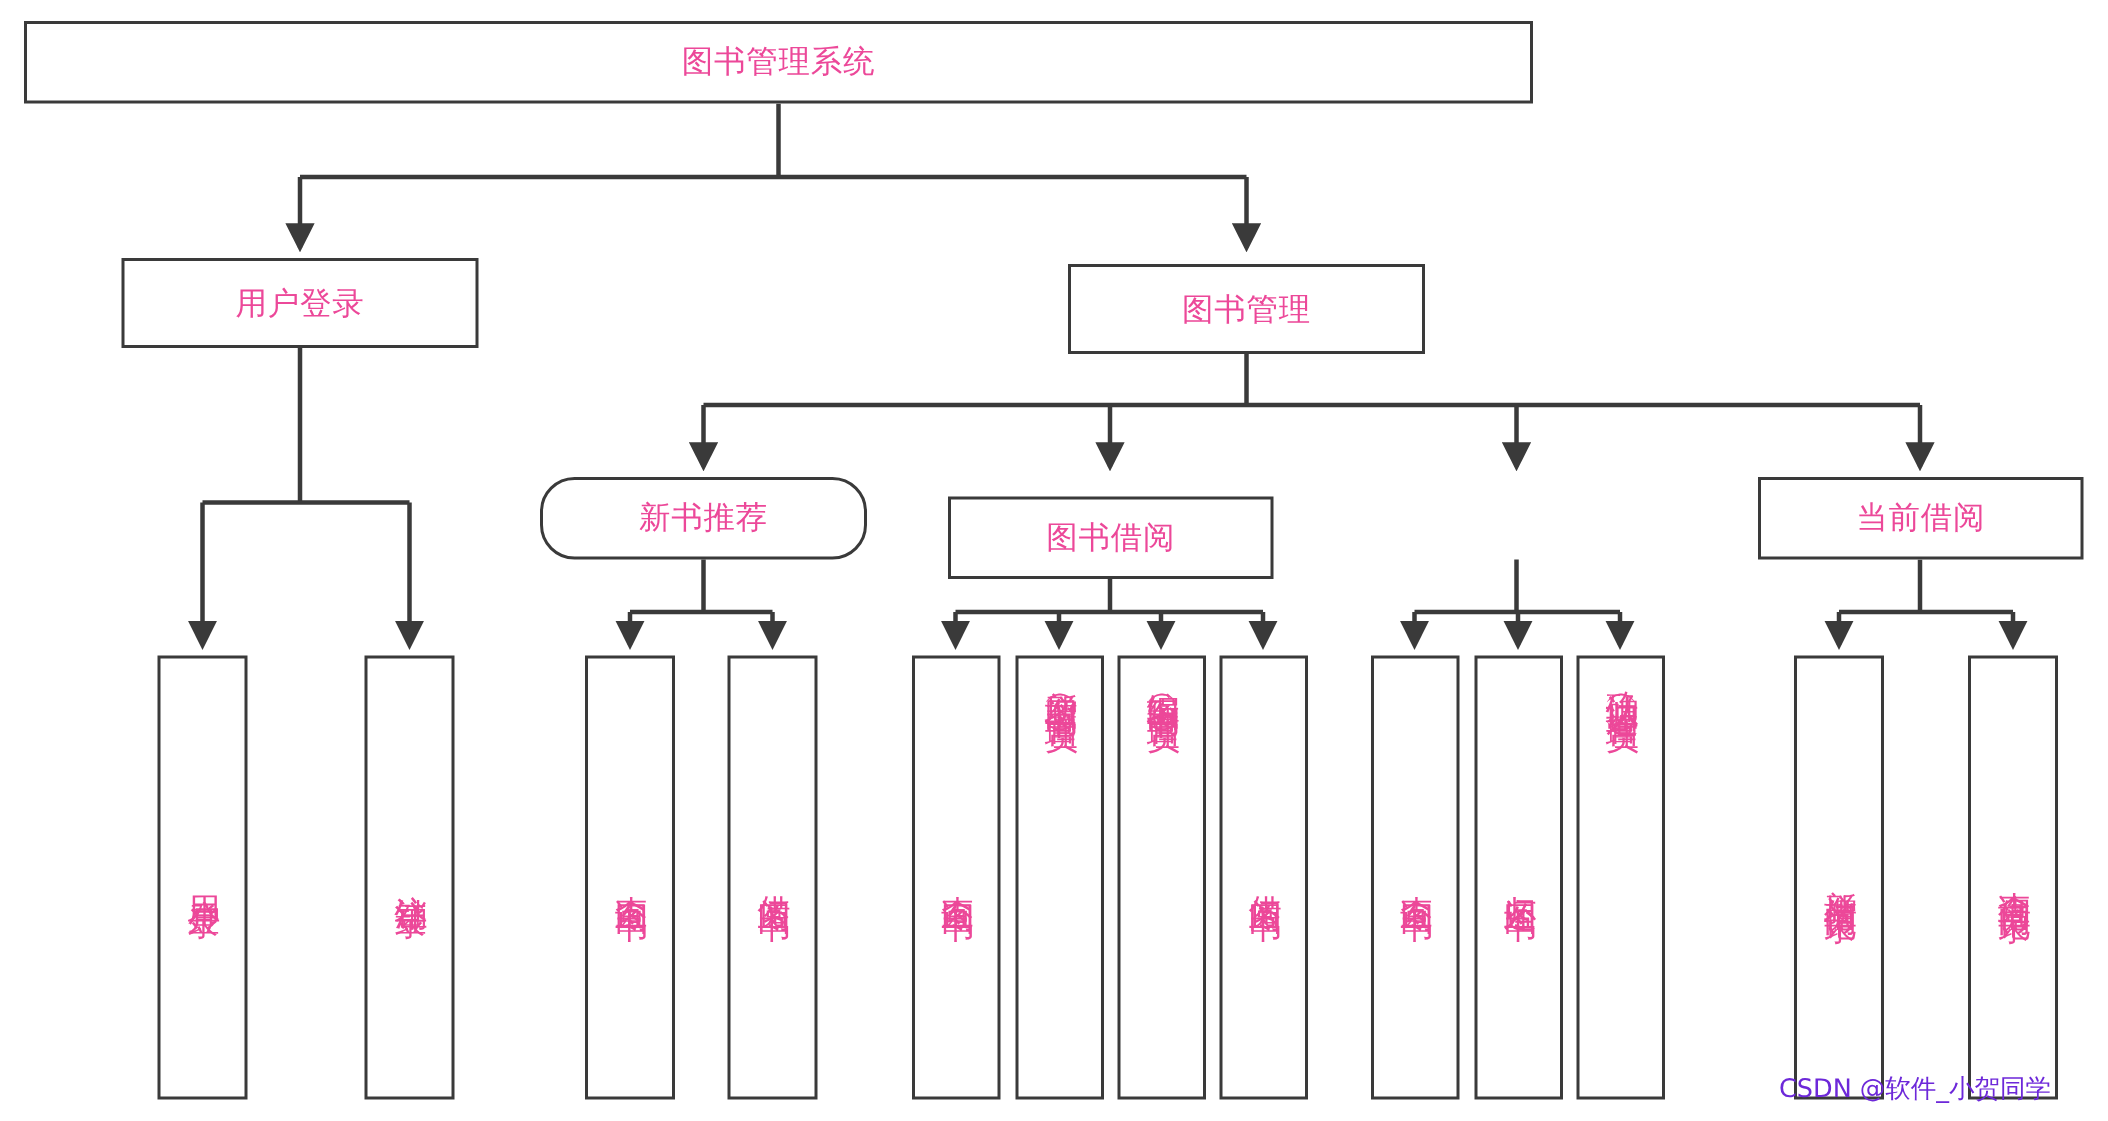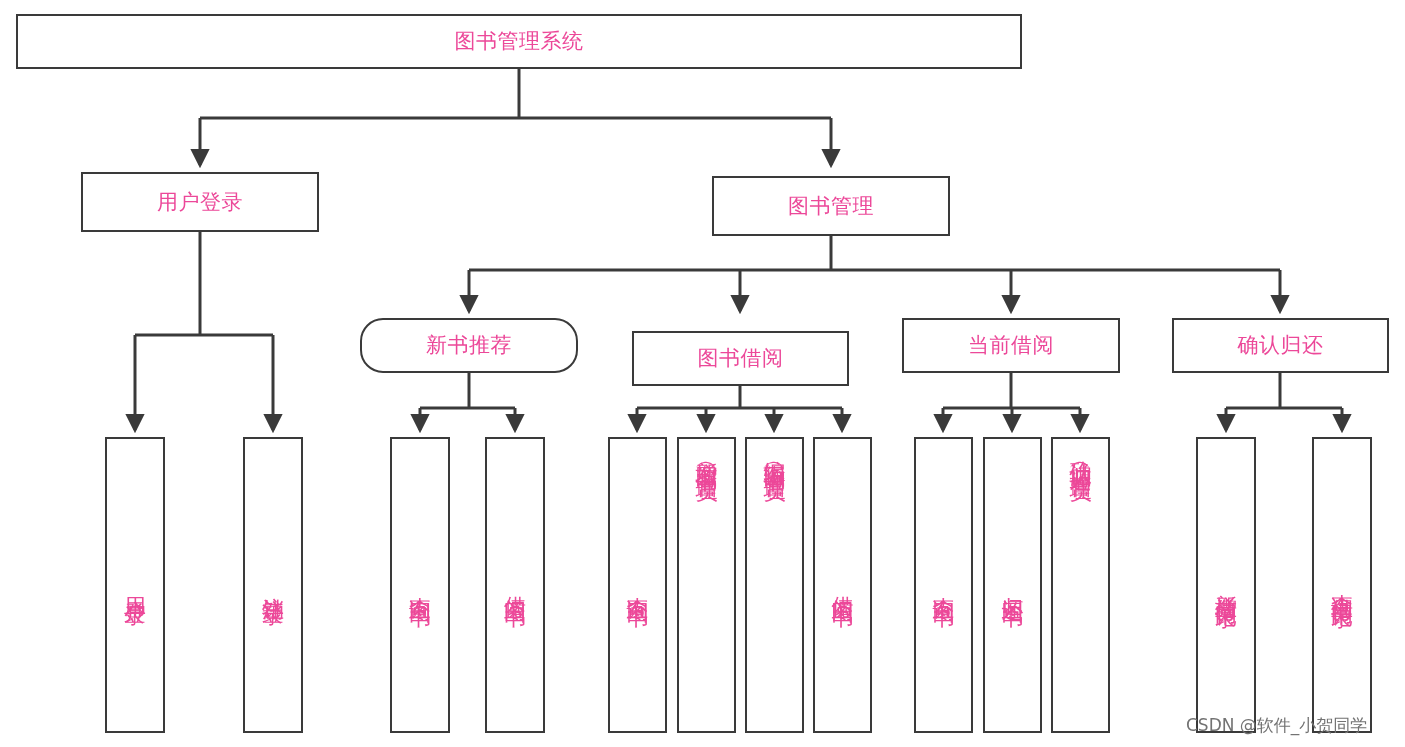--- a/index.html
+++ b/index.html
@@ -65,21 +65,21 @@
     text-orientation: upright;
     font-size: 22px;
     letter-spacing: 3px;
     line-height: 1.0;
   }
   #watermark {
     position: absolute;
     left: 1186px;
     top: 714px;
     font-size: 17px;
-    color: #737373;
+    color: #6d28d9;
     white-space: nowrap;
     z-index: 5;
     font-family: "DejaVu Sans", "Liberation Sans", sans-serif;
   }
 </style>
 </head>
 <body>
 
 <div id="diagram-root">
 
@@ -143,25 +143,22 @@
   <div class="node horiz" style="left:712px; top:176px; width:238px; height:60px;">
     <span class="node-label">图书管理</span>
   </div>
 
   <div class="node horiz" style="left:360px; top:318px; width:218px; height:55px;border-radius:23px;">
     <span class="node-label">新书推荐</span>
   </div>
   <div class="node horiz" style="left:632px; top:331px; width:217px; height:55px;">
     <span class="node-label">图书借阅</span>
   </div>
-  <div class="node horiz" style="left:902px; top:318px; width:218px; height:55px;">
+  <div class="node horiz" style="left:1172px; top:318px; width:217px; height:55px;">
     <span class="node-label">当前借阅</span>
-  </div>
-  <div class="node horiz" style="left:1172px; top:318px; width:217px; height:55px;">
-    <span class="node-label">确认归还</span>
   </div>
 
   <div class="node leaf mid" style="left:105px; top:437px; width:60px; height:296px;">
     <span class="node-label">用户登录</span>
   </div>
   <div class="node leaf mid" style="left:243px; top:437px; width:60px; height:296px;">
     <span class="node-label">注销登录</span>
   </div>
 
   <div class="node leaf mid" style="left:390px; top:437px; width:60px; height:296px;">

